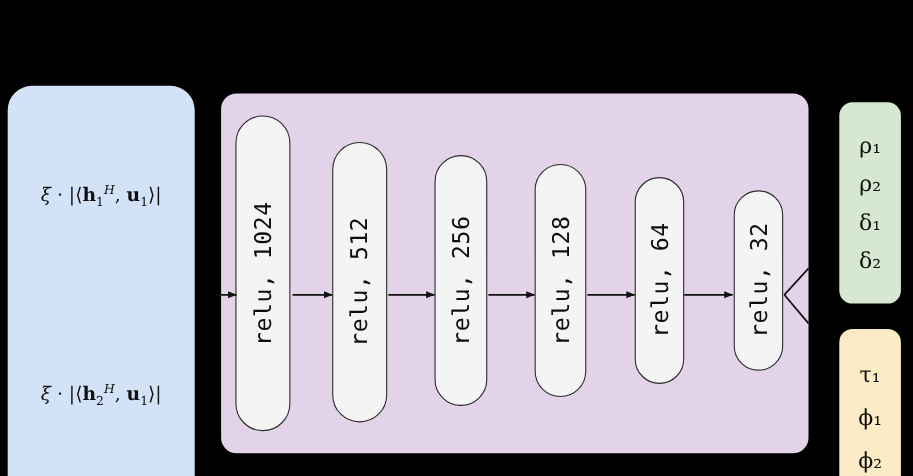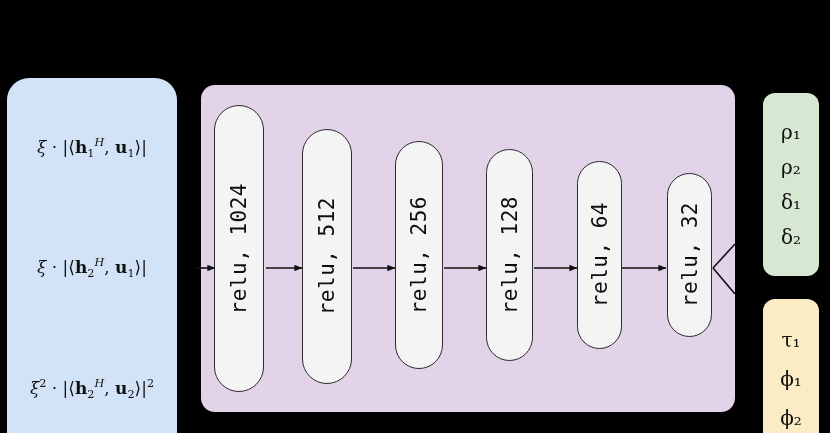--- a/index.html
+++ b/index.html
@@ -131,23 +131,20 @@
 
 <div id="canvas">
 
   <div id="input-box">
     <div class="feature-row">
       <span class="mathvar">ξ</span> · |⟨<span class="bold-up"><b>h</b></span><sub>1</sub><sup><i>H</i></sup>, <b>u</b><sub>1</sub>⟩|
     </div>
     <div class="feature-row">
       <span class="mathvar">ξ</span> · |⟨<b>h</b><sub>2</sub><sup><i>H</i></sup>, <b>u</b><sub>1</sub>⟩|
     </div>
-    <div class="feature-row">
-      <span class="mathvar">ξ</span><sup>2</sup> · |⟨<b>h</b><sub>2</sub><sup><i>H</i></sup>, <b>u</b><sub>2</sub>⟩|<sup>2</sup>
-    </div>
   </div>
 
   <div id="hidden-container">
     <div class="layer-pill" style="left:13px; top:20px; width:50px; height:287px;">
       <span class="pill-label">relu, 1024</span>
     </div>
     <div class="layer-pill" style="left:101px; top:44px; width:50px; height:255px;">
       <span class="pill-label">relu, 512</span>
     </div>
     <div class="layer-pill" style="left:194px; top:56px; width:48px; height:228px;">

